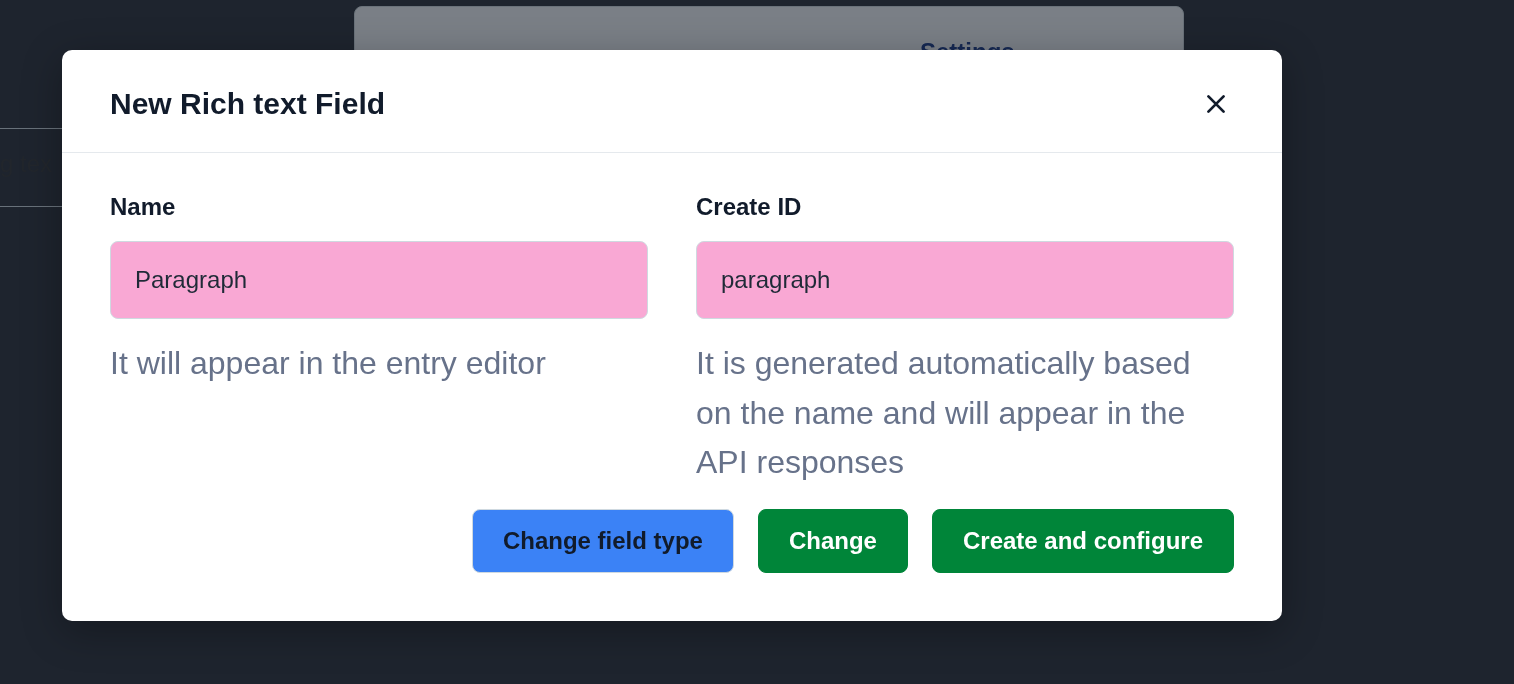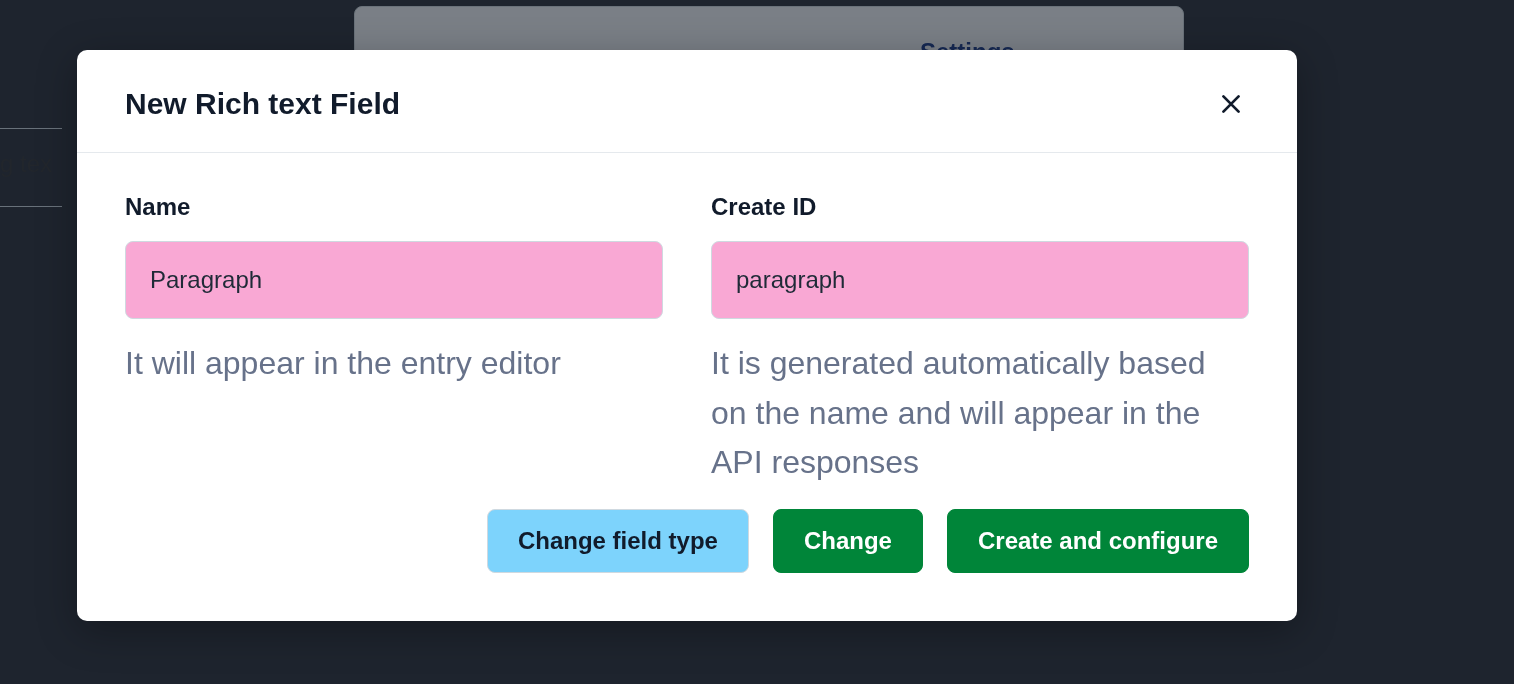--- a/index.html
+++ b/index.html
@@ -73,21 +73,21 @@
       background: #cfd9e0;
     }
     .overlay {
       position: absolute;
       inset: 0;
       background: rgba(20, 28, 38, 0.55);
     }
     .modal {
       position: absolute;
       top: 50px;
-      left: 77px;
+      left: 62px;
       width: 1220px;
       height: 571px;
       background: #ffffff;
       border-radius: 10px;
       box-shadow: 0 10px 40px rgba(0,0,0,0.3);
       display: flex;
       flex-direction: column;
     }
     .modal-header {
       display: flex;
@@ -164,21 +164,21 @@
       border-radius: 8px;
       font-size: 24px;
       font-weight: 600;
       cursor: pointer;
       display: inline-flex;
       align-items: center;
       justify-content: center;
       font-family: inherit;
     }
     .btn-secondary {
-      background: #7dd3fc;
+      background: #3b82f6;
       color: #111b2b;
       border: 1px solid #cfd9e0;
     }
     .btn-primary {
       background: #008539;
       color: #ffffff;
       border: 1px solid #008539;
     }
   </style>
 </head>

